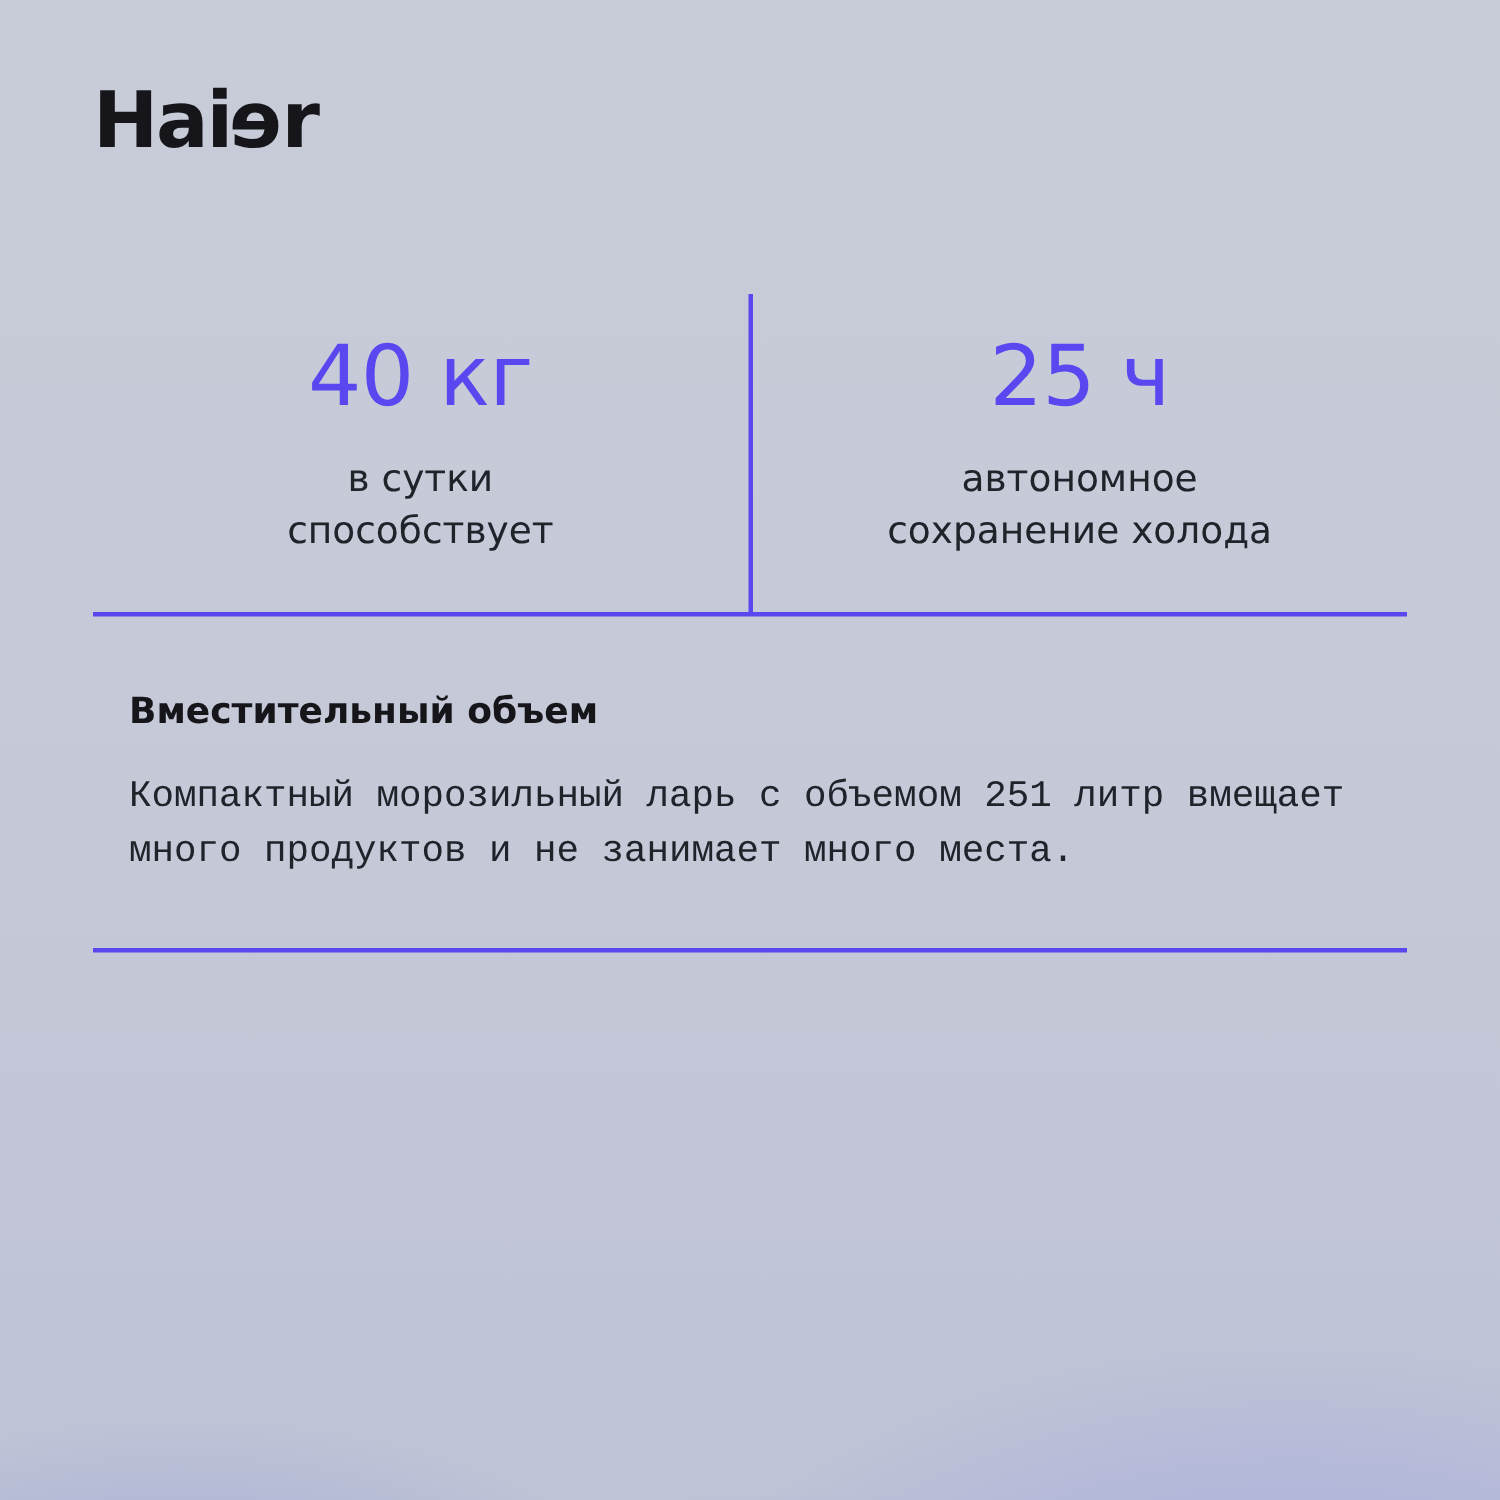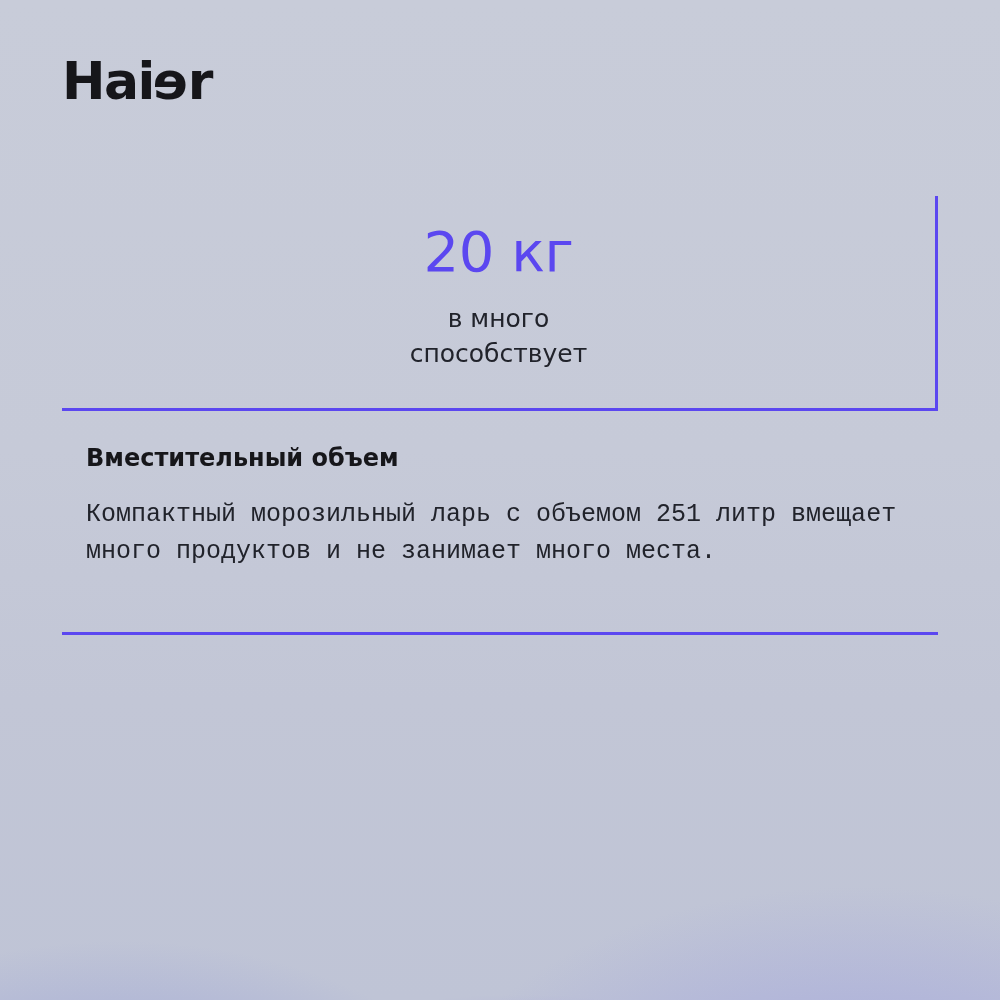--- a/index.html
+++ b/index.html
@@ -94,21 +94,21 @@
   }
   .rule-1 { top: 408px; }
   .rule-2 { top: 632px; }
 
   
   .section {
     position: absolute;
     left: 86px;
     width: 852px;
   }
-  .section-1 { top: 444px; }
+  .section-1 { top: 460px; }
   .section-2 { top: 683px; }
 
   .section-title {
     font-size: 24px;
     font-weight: 700;
     color: #16161a;
     line-height: 1.2;
     font-family: "DejaVu Sans", sans-serif;
   }
   .section-body {
@@ -126,29 +126,36 @@
 
 <div class="poster">
 
   <div class="brand">
     <span>Hai</span><span class="flip">e</span><span>r</span>
   </div>
 
   <div class="stats">
 
     <div class="stat">
-      <div class="stat-value">20 кг</div>
+      <div class="stat-value">40 кг</div>
       <div class="stat-caption">
-        <span>в много</span><br>
+        <span>в сутки</span><br>
         <span>способствует</span>
       </div>
     </div>
 
     <div class="stat-divider"></div>
 
+    <div class="stat">
+      <div class="stat-value">25 ч</div>
+      <div class="stat-caption">
+        <span>автономное</span><br>
+        <span>сохранение холода</span>
+      </div>
+    </div>
 
   </div>
 
   <div class="rule rule-1"></div>
 
   <div class="section section-1">
     <div class="section-title">Вместительный объем</div>
     <div class="section-body">Компактный морозильный ларь с объемом 251 литр вмещает много продуктов и не занимает много места.</div>
   </div>
 

